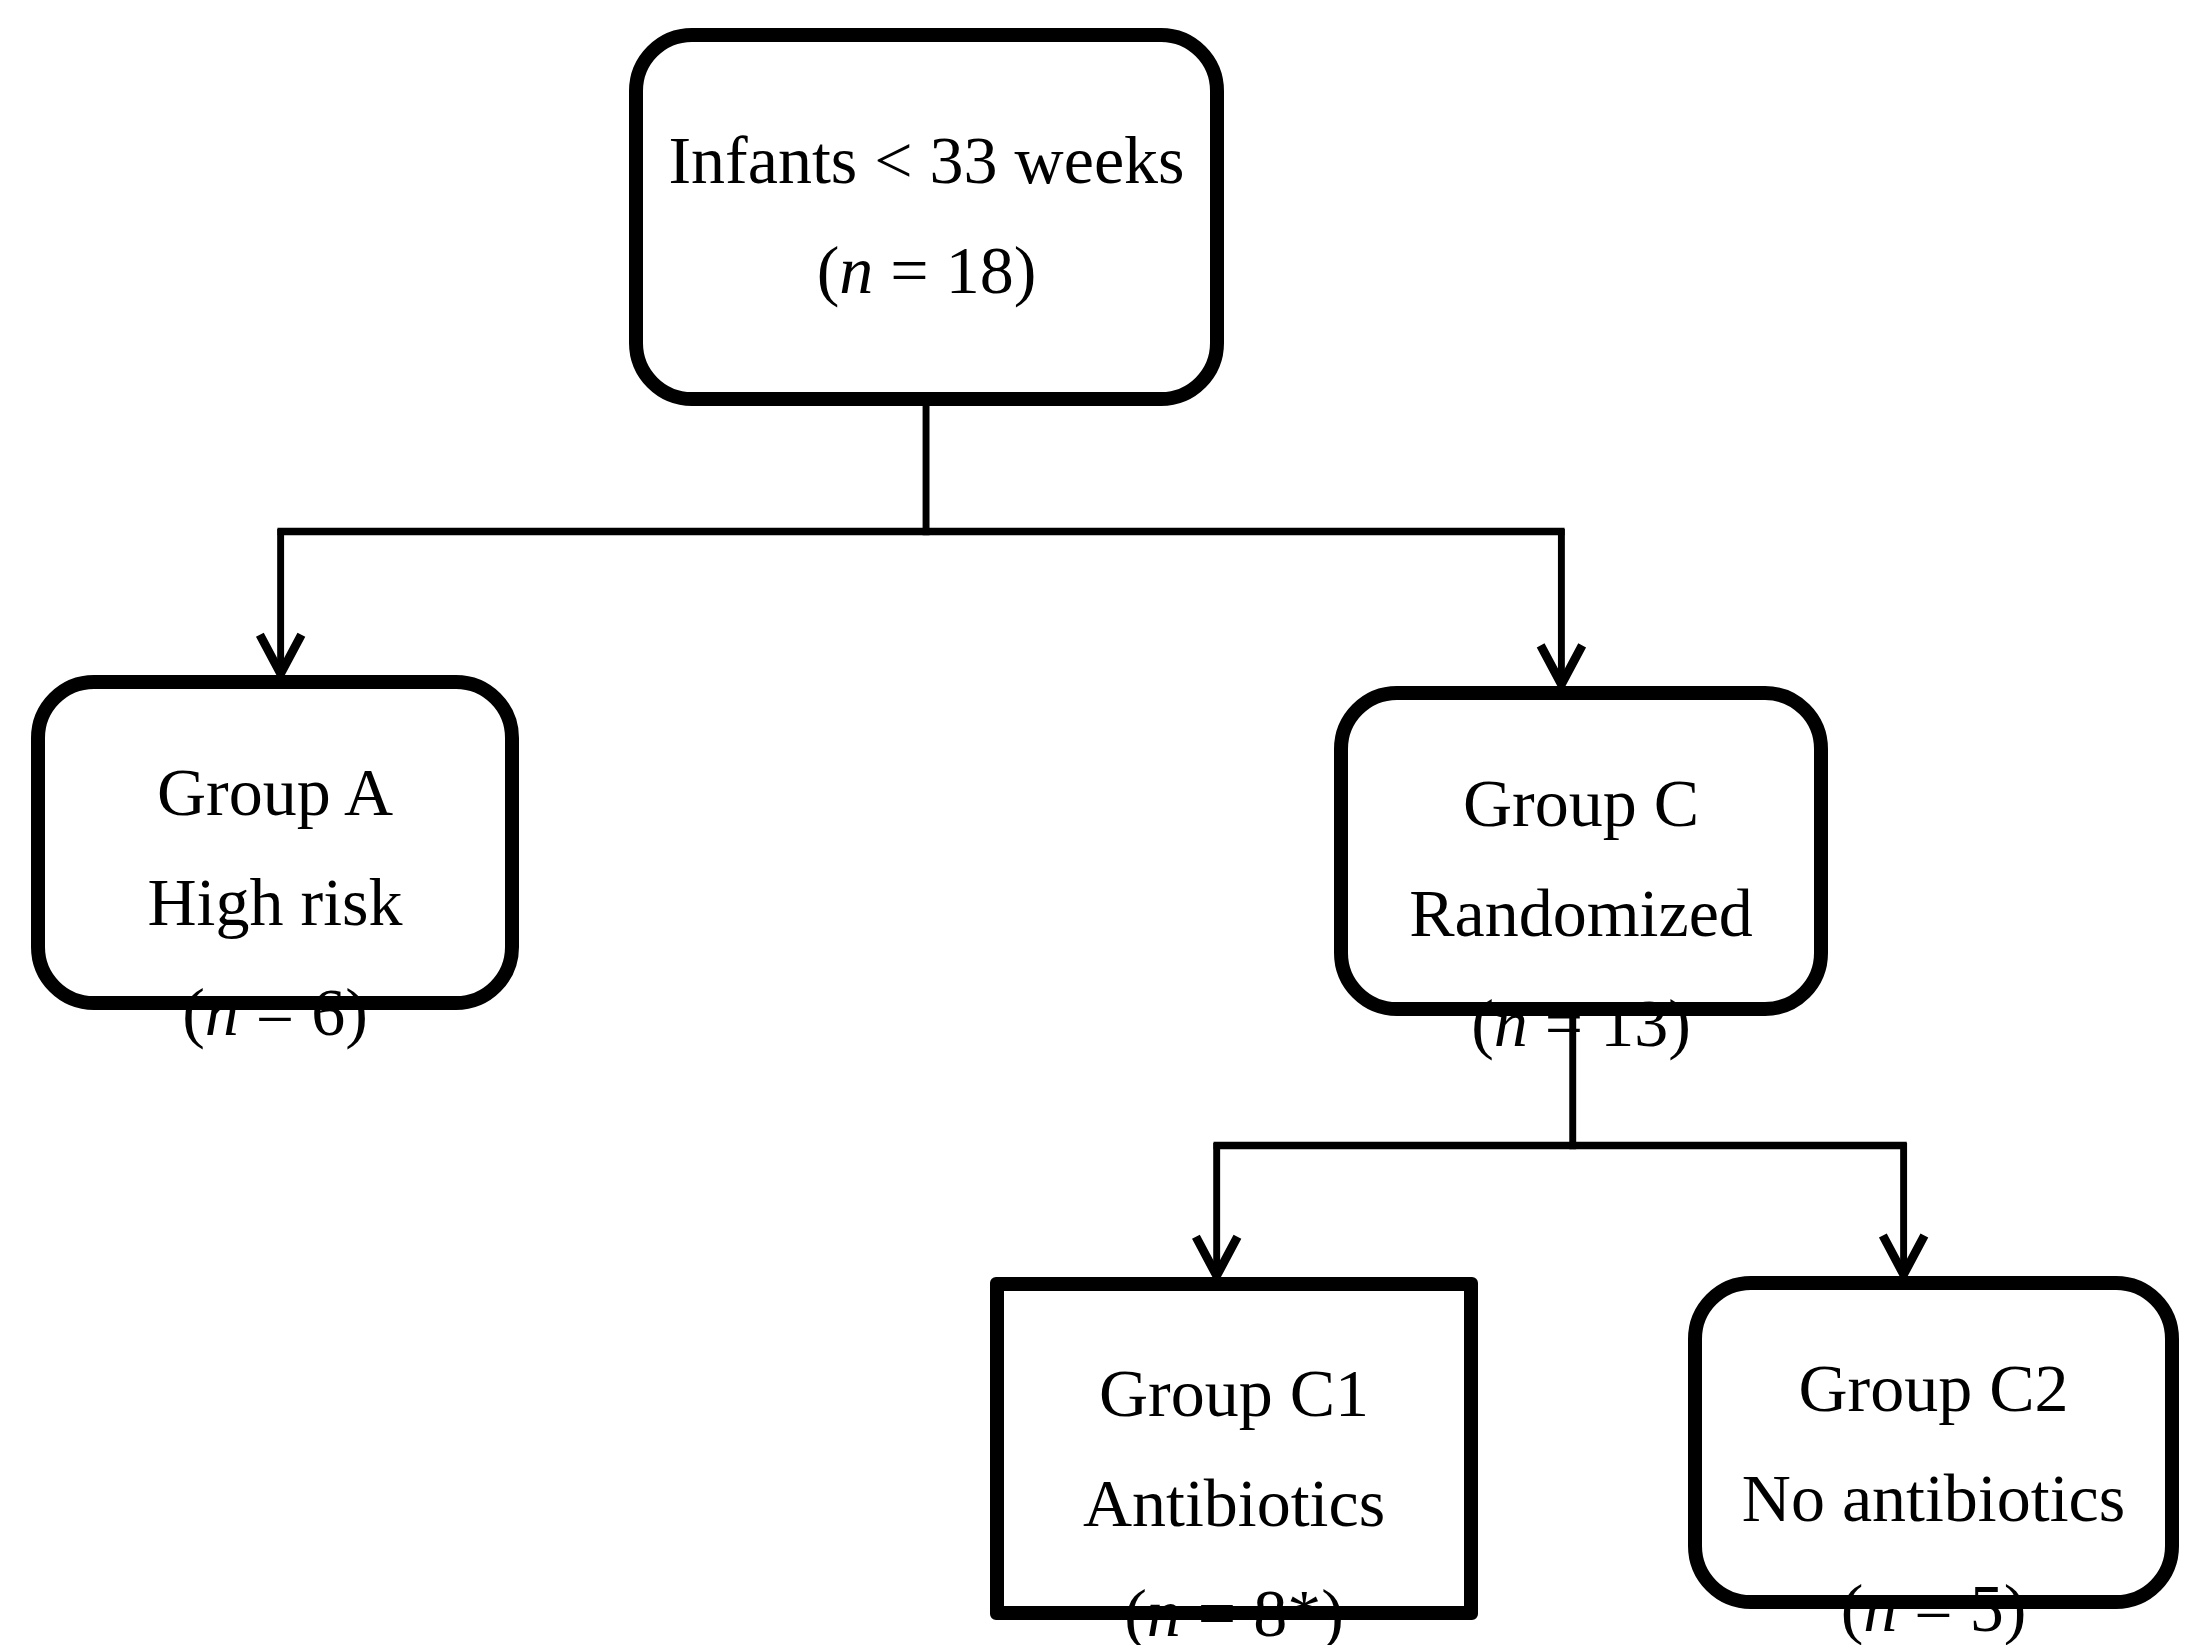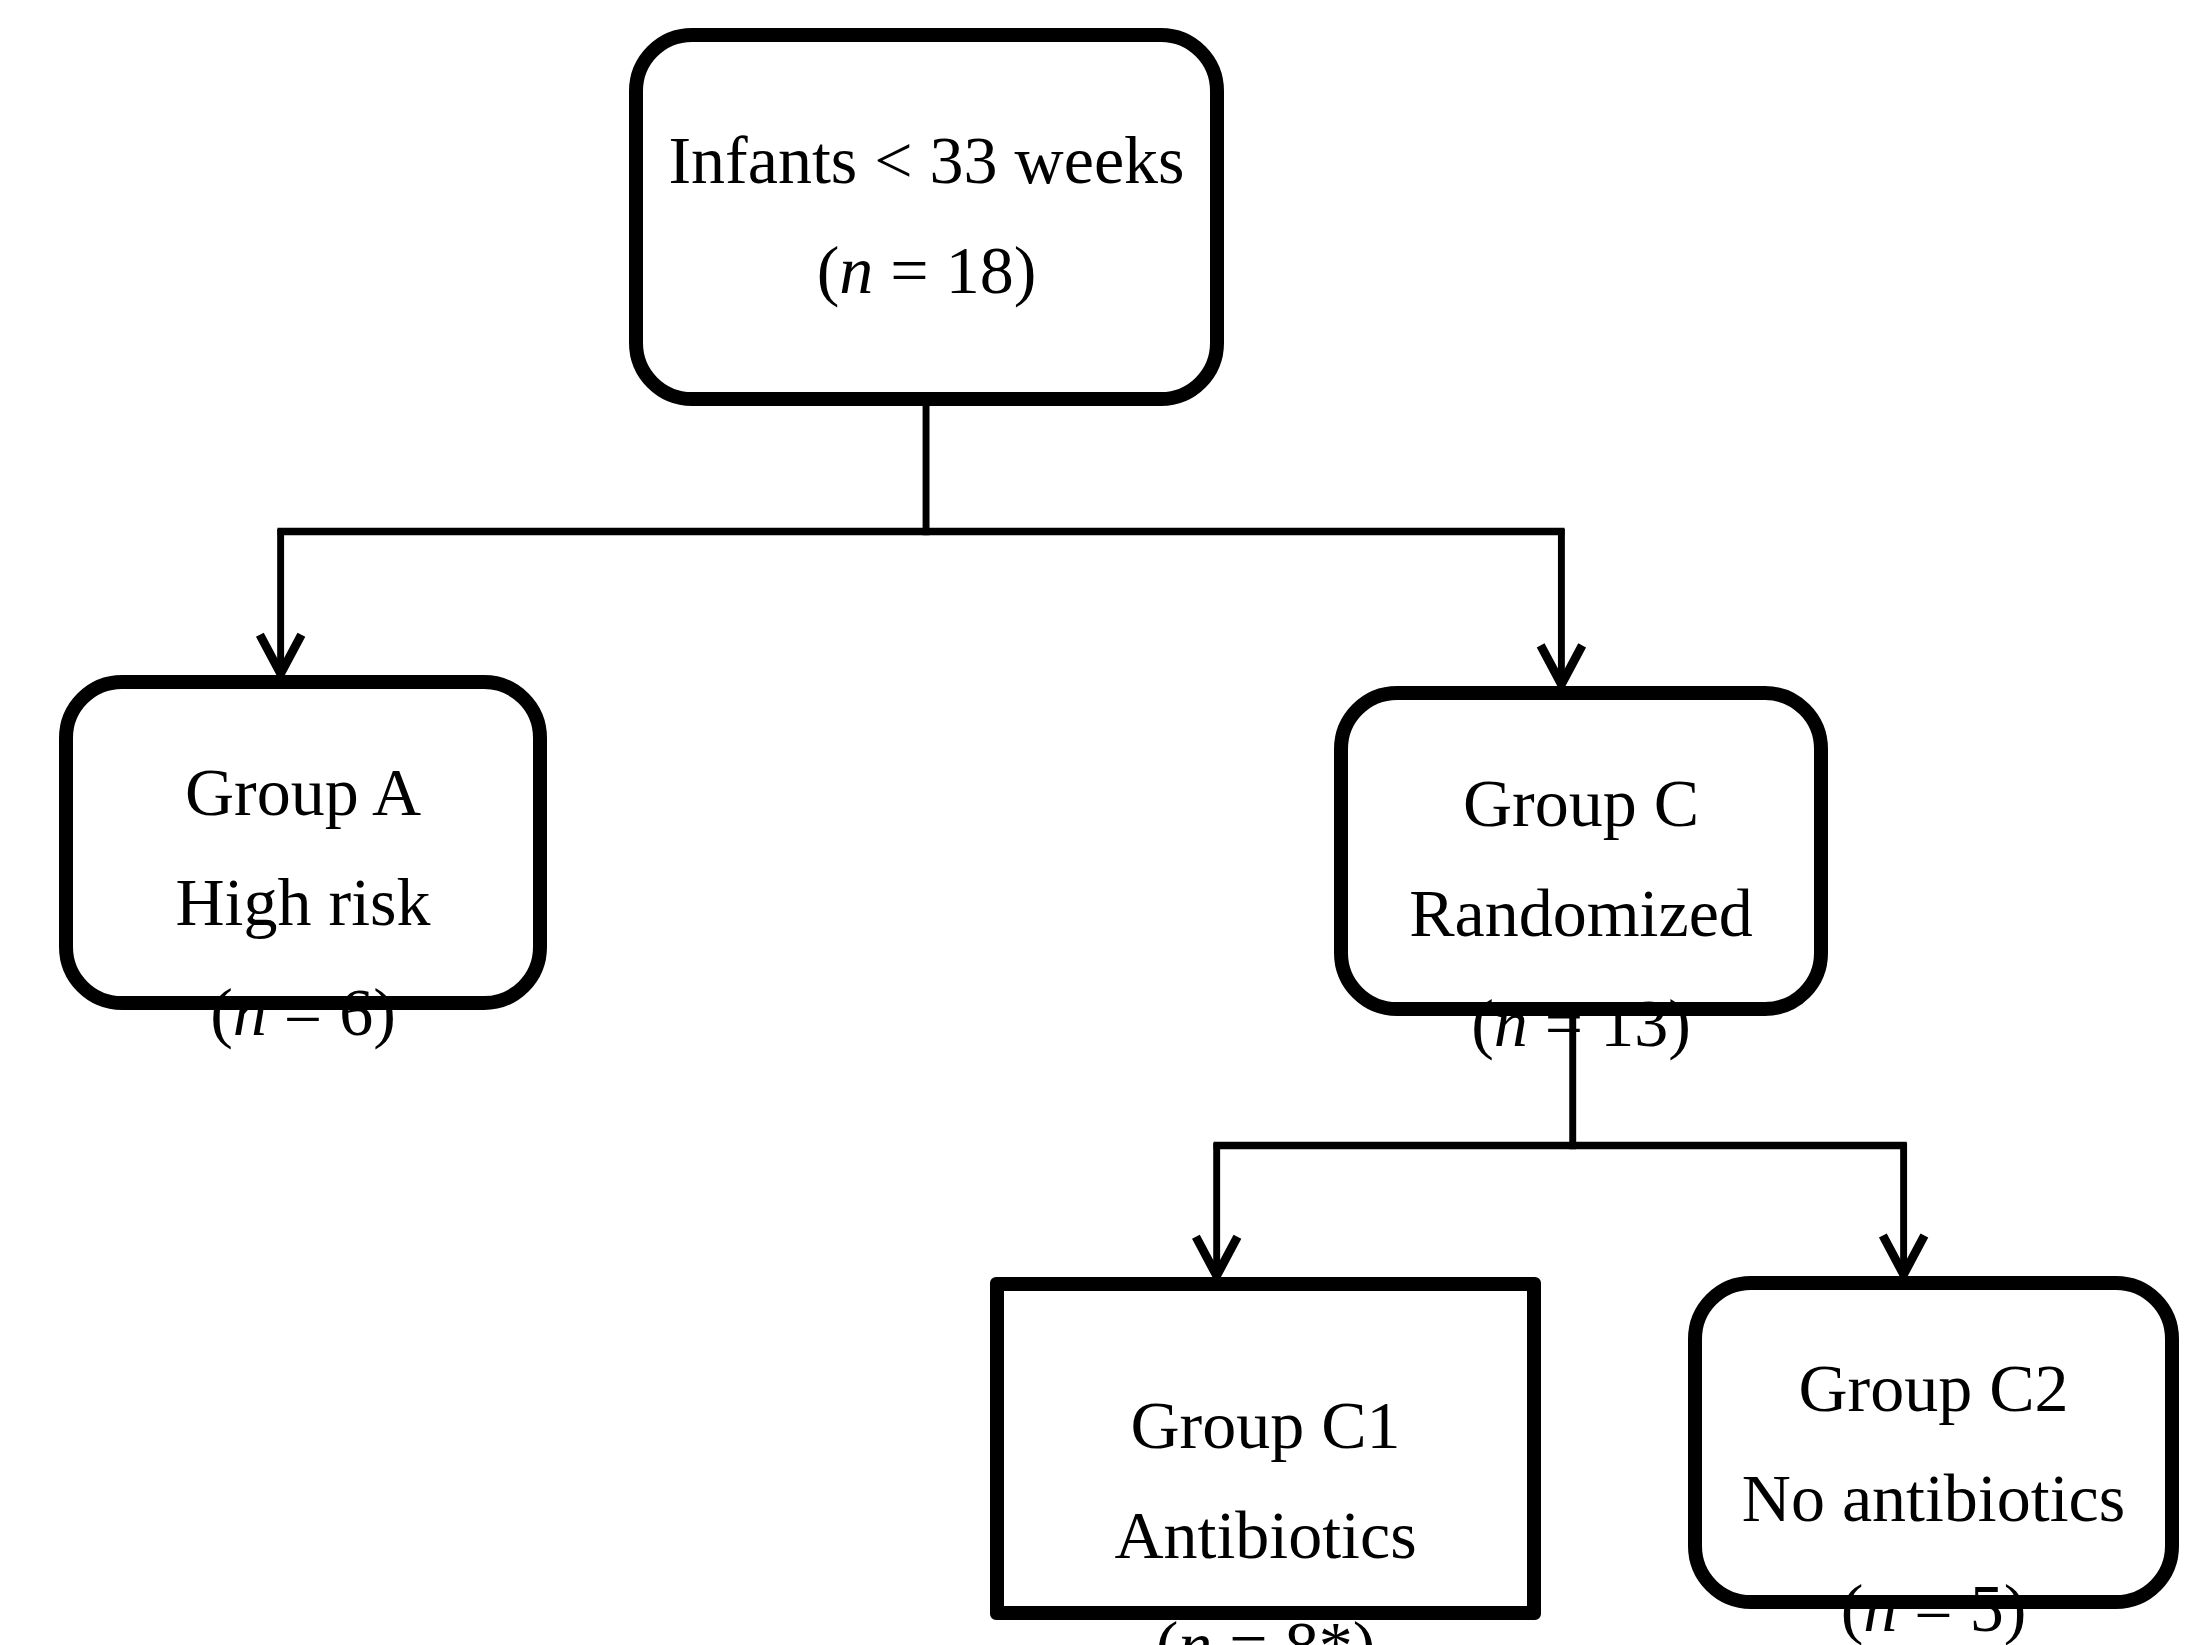--- a/index.html
+++ b/index.html
@@ -32,23 +32,23 @@
     text-align: center;
     font-size: 68px;
     line-height: 110px;
     white-space: nowrap;
   }
   .node .count i {
     font-style: italic;
   }
   
   #node-infants  { left: 629px; top:   28px; width: 595px; height: 378px; padding-top: 63px; }
-  #node-group-a  { left:   31px; top: 675px; width: 488px; height: 335px; padding-top:  48px; margin-left: 28px; }
+  #node-group-a  { left:   31px; top: 675px; width: 488px; height: 335px; padding-top:  48px; }
   #node-group-c  { left: 1334px; top: 686px; width: 494px; height: 330px; padding-top:  48px; }
-  #node-group-c1 { left: 990px; top: 1277px; width: 551px; height: 343px; padding-top: 79px; border-radius: 6px; }
+  #node-group-c1 { left: 990px; top: 1277px; width: 488px; height: 343px; padding-top: 47px; border-radius: 6px; }
   #node-group-c2 { left: 1688px; top: 1276px; width: 491px; height: 333px; padding-top:  43px; }
 </style>
 </head>
 <body>
 
 <div class="canvas">
 
   <svg class="connectors" viewBox="0 0 3505 2615" xmlns="http://www.w3.org/2000/svg">
     <g stroke="#000000" fill="none">
 

